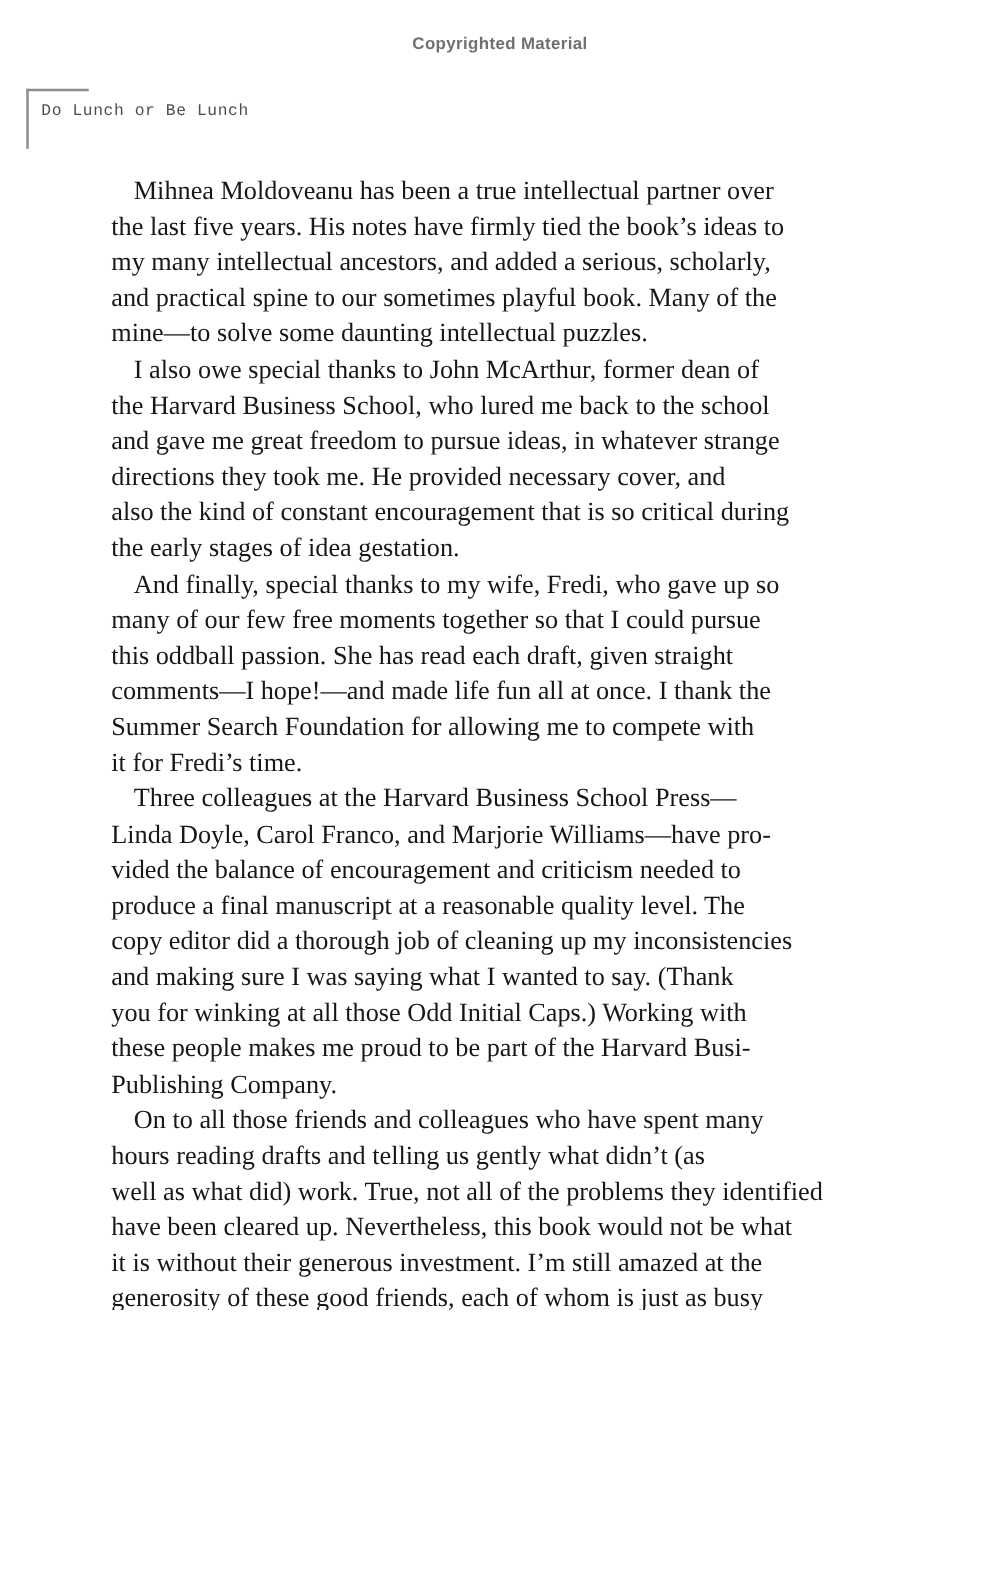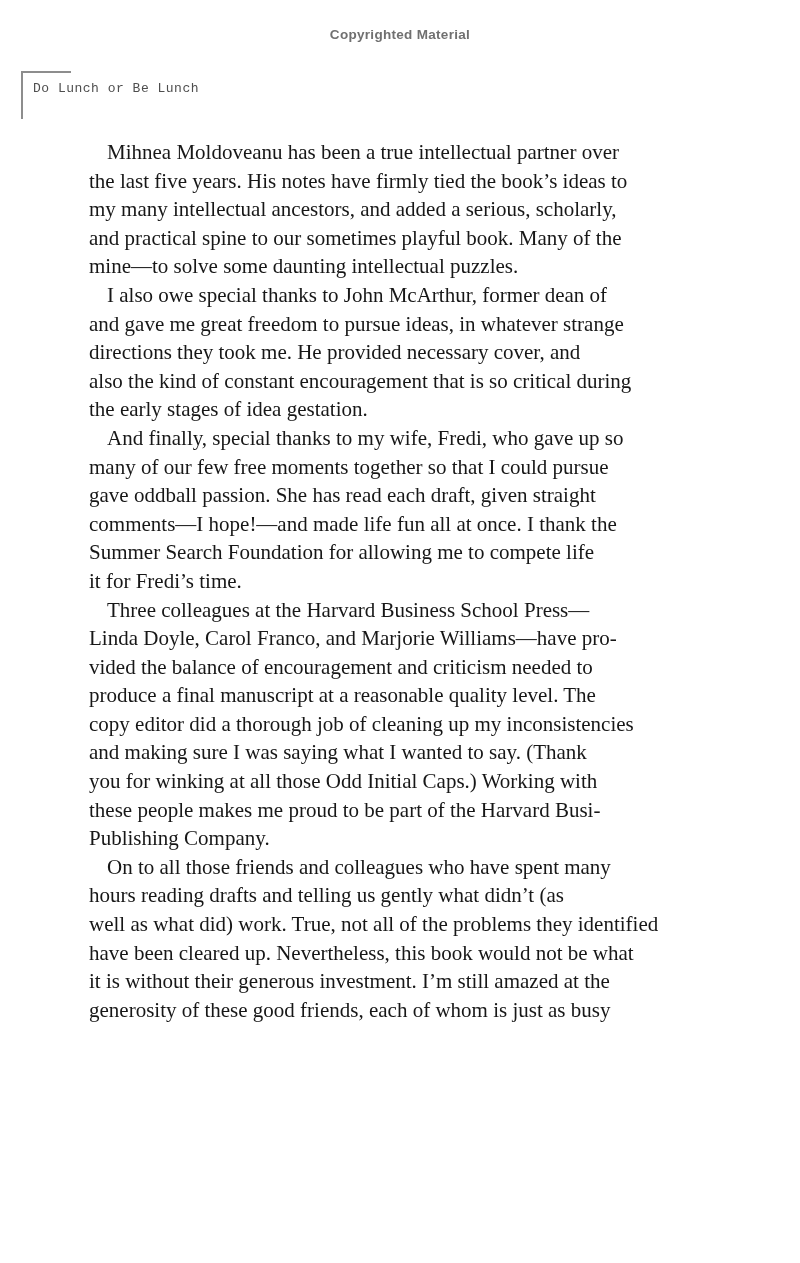--- a/index.html
+++ b/index.html
@@ -102,31 +102,32 @@
   <div class="body-text" id="body-text">
       <p class="para">
         <span class="line first">Mihnea Moldoveanu has been a true intellectual partner over</span>
         <span class="line">the last five years. His notes have firmly tied the book’s ideas to</span>
         <span class="line">my many intellectual ancestors, and added a serious, scholarly,</span>
         <span class="line">and practical spine to our sometimes playful book. Many of the</span>
         <span class="line">mine—to solve some daunting intellectual puzzles.</span>
       </p>
       <p class="para">
         <span class="line first">I also owe special thanks to John McArthur, former dean of</span>
+        <span class="line">the Harvard Business School, who lured me back to the school</span>
         <span class="line">and gave me great freedom to pursue ideas, in whatever strange</span>
         <span class="line">directions they took me. He provided necessary cover, and</span>
         <span class="line">also the kind of constant encouragement that is so critical during</span>
         <span class="line">the early stages of idea gestation.</span>
       </p>
       <p class="para">
         <span class="line first">And finally, special thanks to my wife, Fredi, who gave up so</span>
         <span class="line">many of our few free moments together so that I could pursue</span>
-        <span class="line">gave oddball passion. She has read each draft, given straight</span>
+        <span class="line">this oddball passion. She has read each draft, given straight</span>
         <span class="line">comments—I hope!—and made life fun all at once. I thank the</span>
-        <span class="line">Summer Search Foundation for allowing me to compete life</span>
+        <span class="line">Summer Search Foundation for allowing me to compete with</span>
         <span class="line">it for Fredi’s time.</span>
       </p>
       <p class="para">
         <span class="line first">Three colleagues at the Harvard Business School Press—</span>
         <span class="line">Linda Doyle, Carol Franco, and Marjorie Williams—have pro-</span>
         <span class="line">vided the balance of encouragement and criticism needed to</span>
         <span class="line">produce a final manuscript at a reasonable quality level. The</span>
         <span class="line">copy editor did a thorough job of cleaning up my inconsistencies</span>
         <span class="line">and making sure I was saying what I wanted to say. (Thank</span>
         <span class="line">you for winking at all those Odd Initial Caps.) Working with</span>

